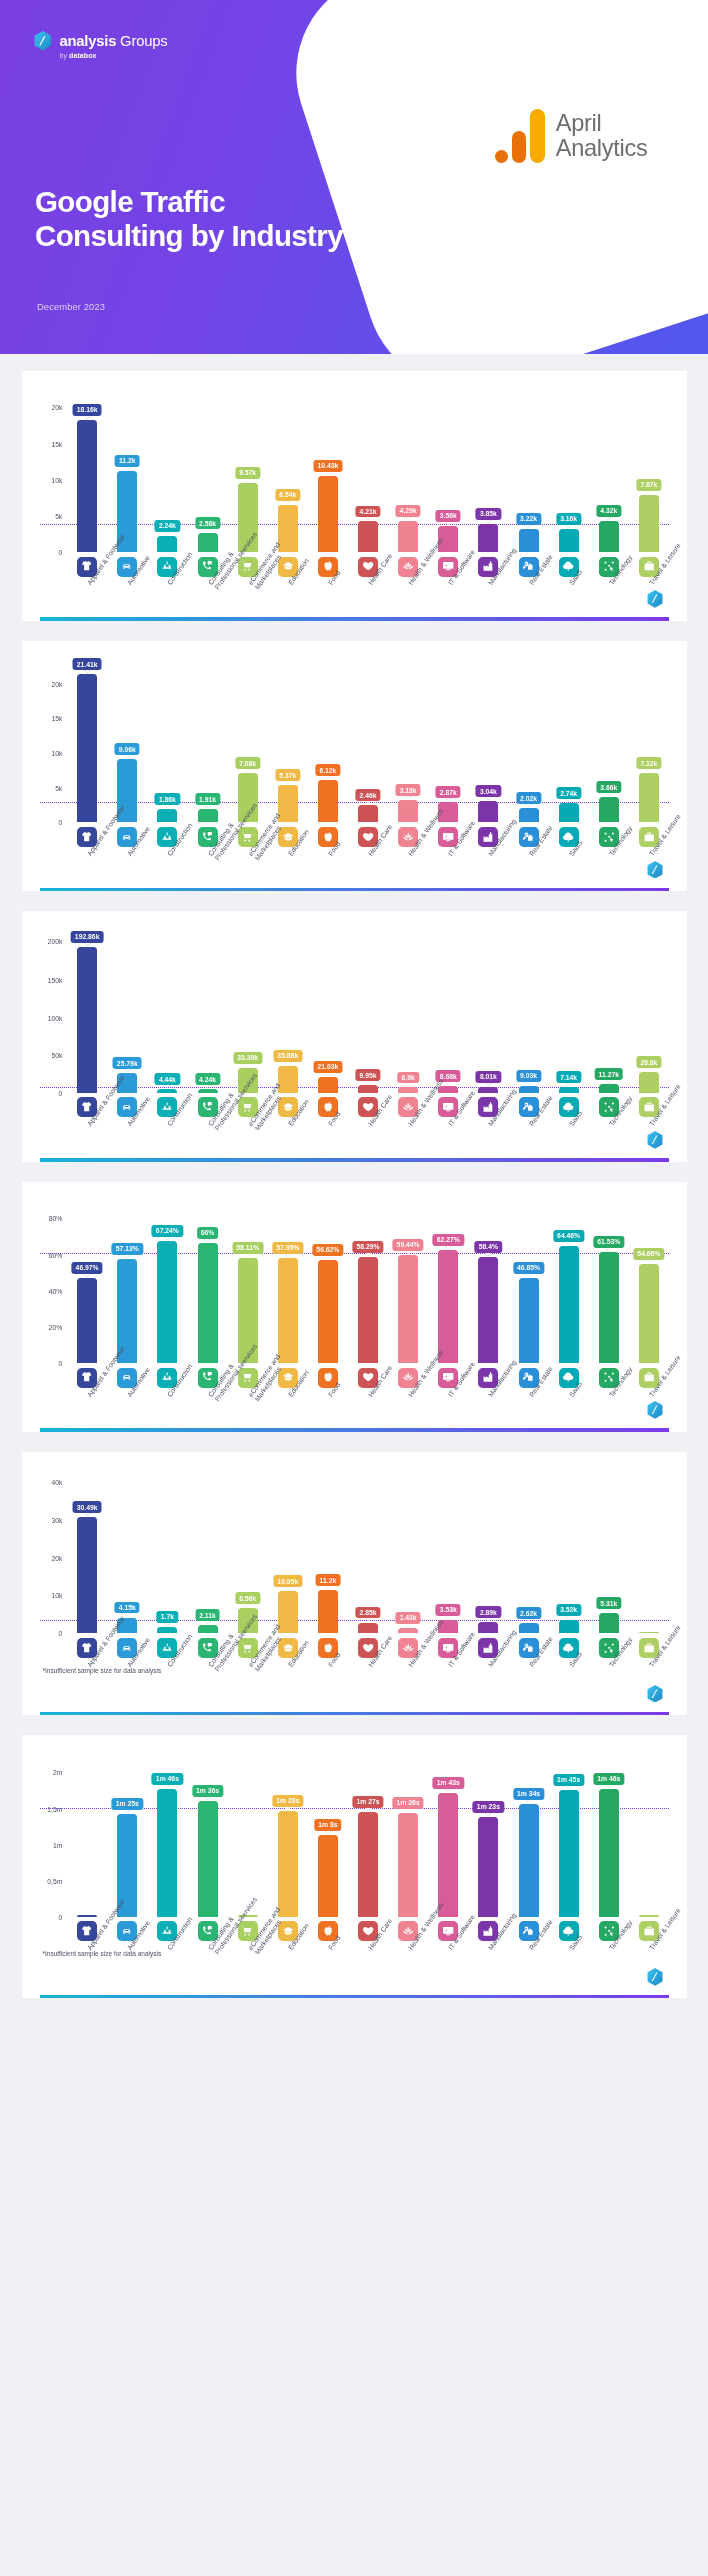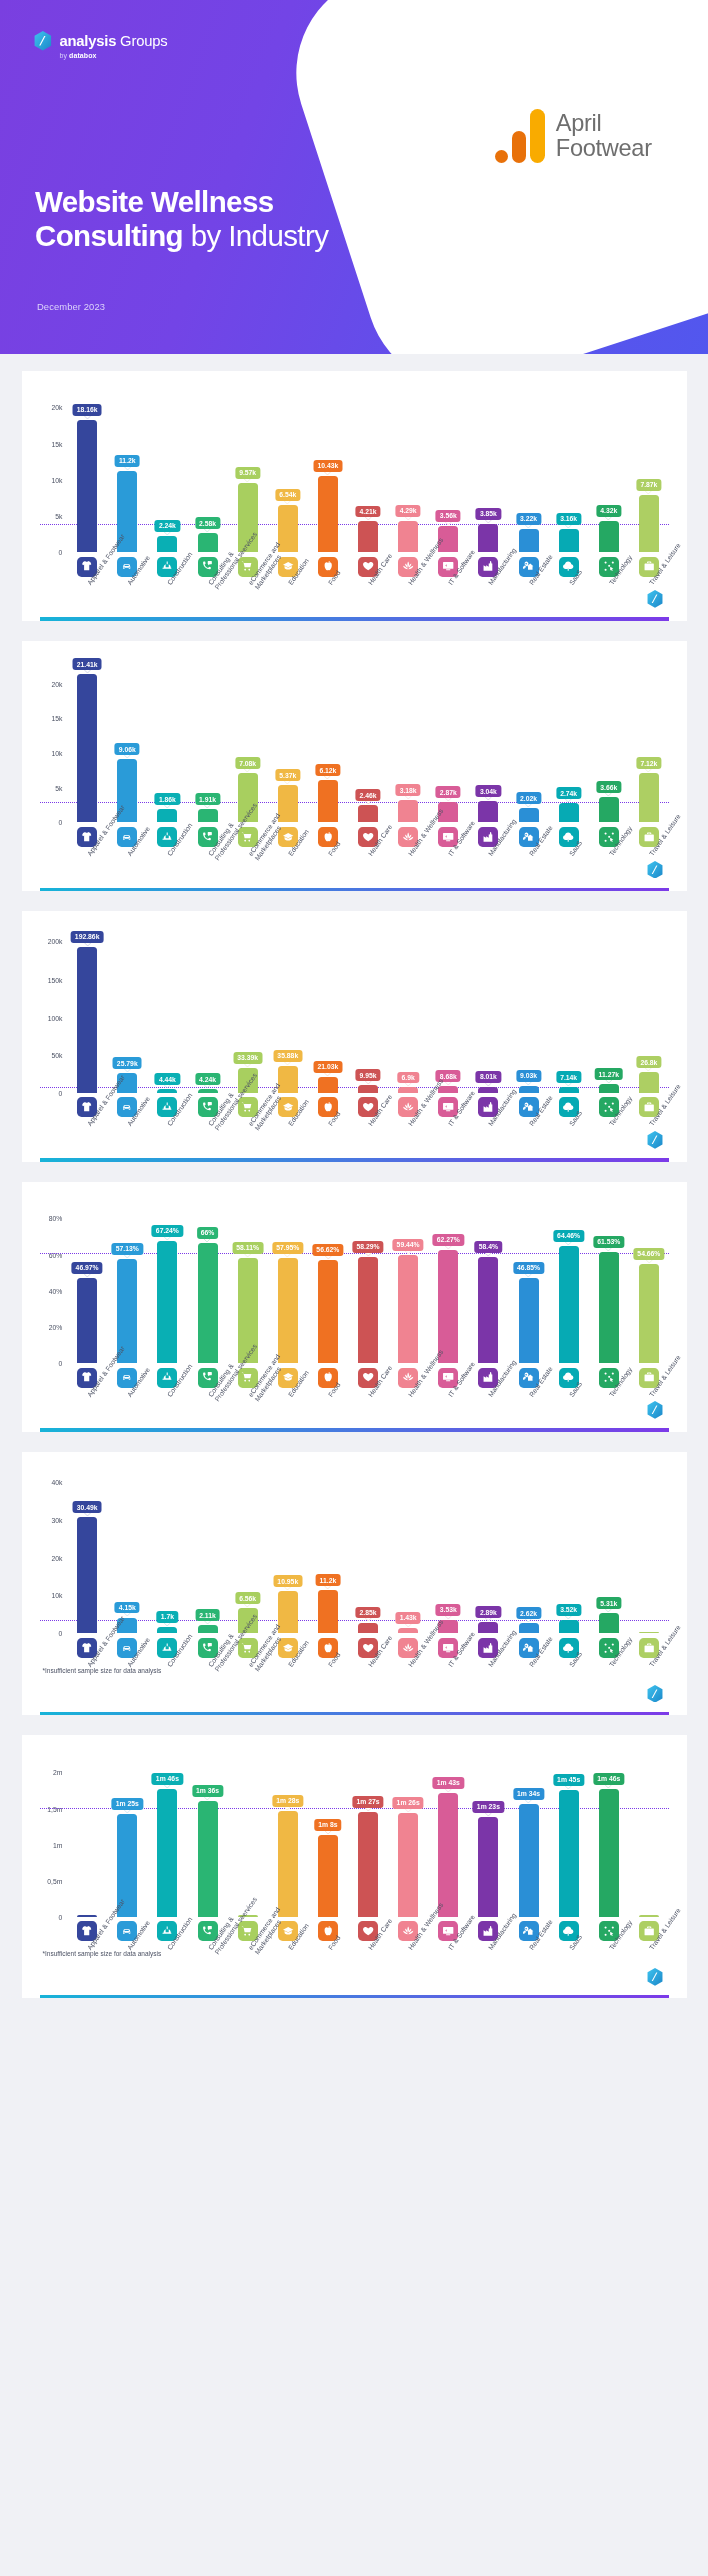--- a/index.html
+++ b/index.html
@@ -50,21 +50,21 @@
     font-size: 7px; color: #d9d0fb; margin-top: 1.8px; margin-left: 25.4px;
     letter-spacing: 0.1px;
   }
   .brand-sub b { color: #fff; font-weight: 700; }
 
   .hero-title {
     position: absolute; top: 185px; left: 35px; z-index: 5;
     font-size: 29.5px; line-height: 1.16; color: #fff; font-weight: 800;
     letter-spacing: -0.6px; max-width: 402px;
   }
-  .hero-title .reg { font-weight: 400; }
+  .hero-title .reg { font-weight: 700; }
   .hero-date {
     position: absolute; top: 301px; left: 37px; z-index: 5;
     font-size: 9.4px; color: #ddd4fb; letter-spacing: 0.1px;
   }
 
   
   .cards { padding: 16.5px 22.4px 23.6px 22.4px; display: flex; flex-direction: column; gap: 20px; }
   .card {
     background: #fff;
     position: relative;
@@ -175,26 +175,26 @@
       <div class="brand-sub"><span>by </span><b>databox</b></div>
     </div>
 
     <div class="ga-logo">
       <span class="ga-bars">
         <i class="ga-b1"></i>
           <i class="ga-b2"></i>
           <i class="ga-b3"></i>
       </span>
       <span class="ga-word">
-        <span>April</span><br><span>Footwear</span>
+        <span>April</span><br><span>Analytics</span>
       </span>
     </div>
 
     <h1 class="hero-title">
-      <span>Website Wellness</span><br>
+      <span>Google Traffic</span><br>
       <span>Consulting</span><span class="reg"> by Industry</span>
     </h1>
     <div class="hero-date">December 2023</div>
   </div>
 
   <div class="cards" id="cards">
       <div class="card">
         <div class="card-title">
           <h2></h2>
      <div class="card-median">

